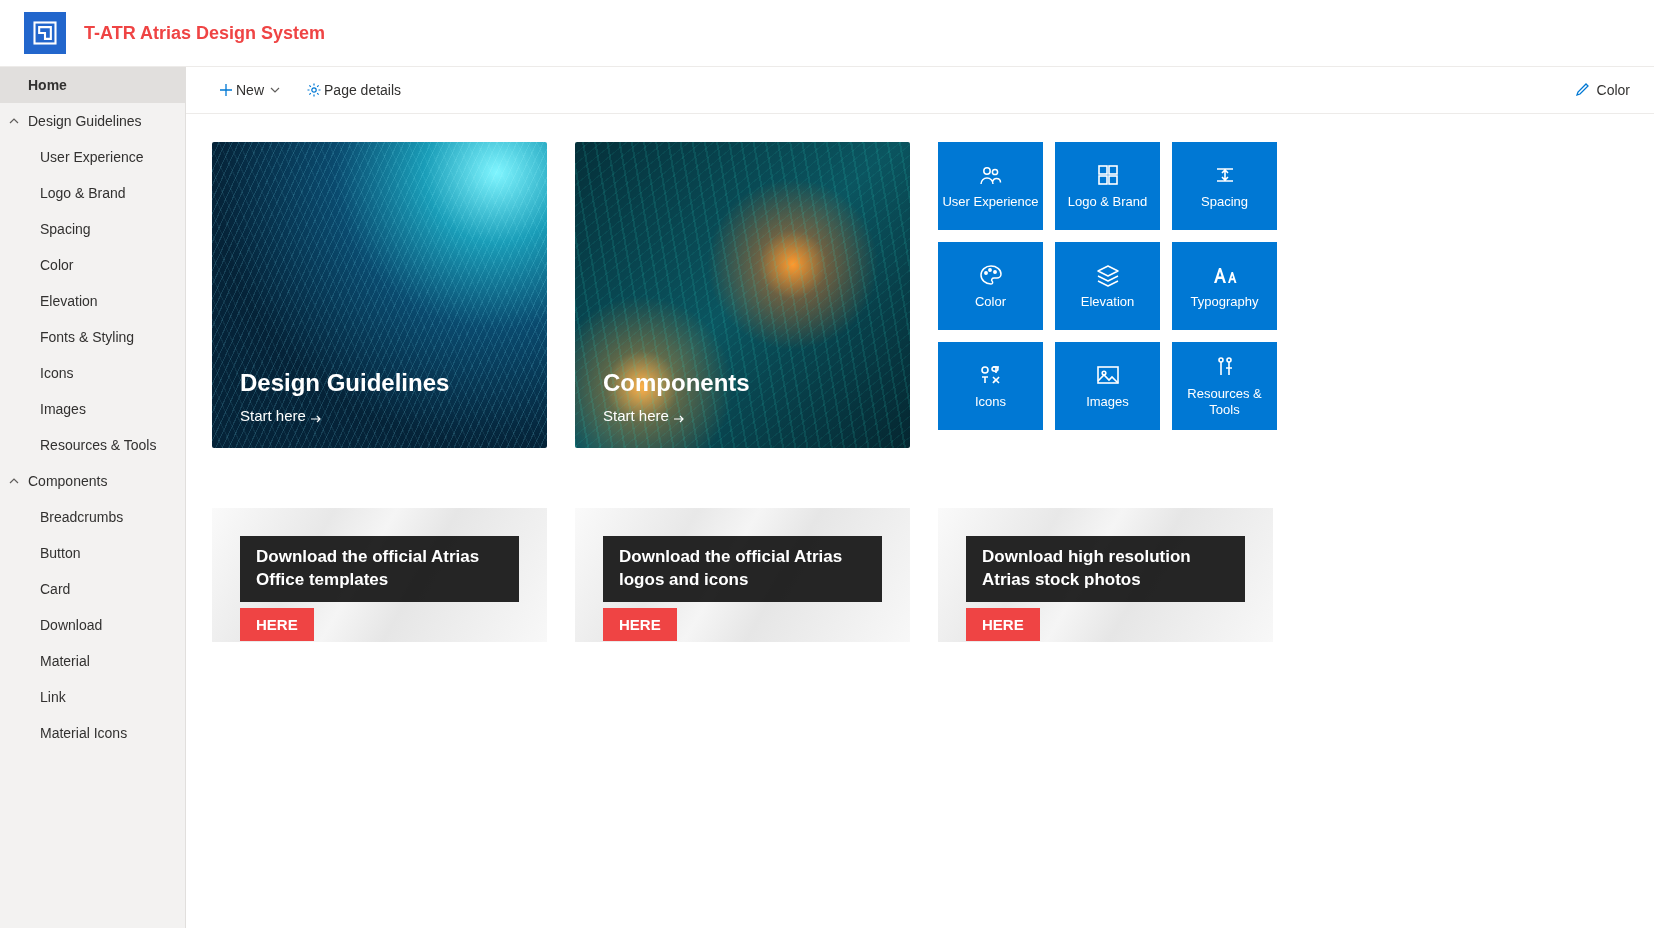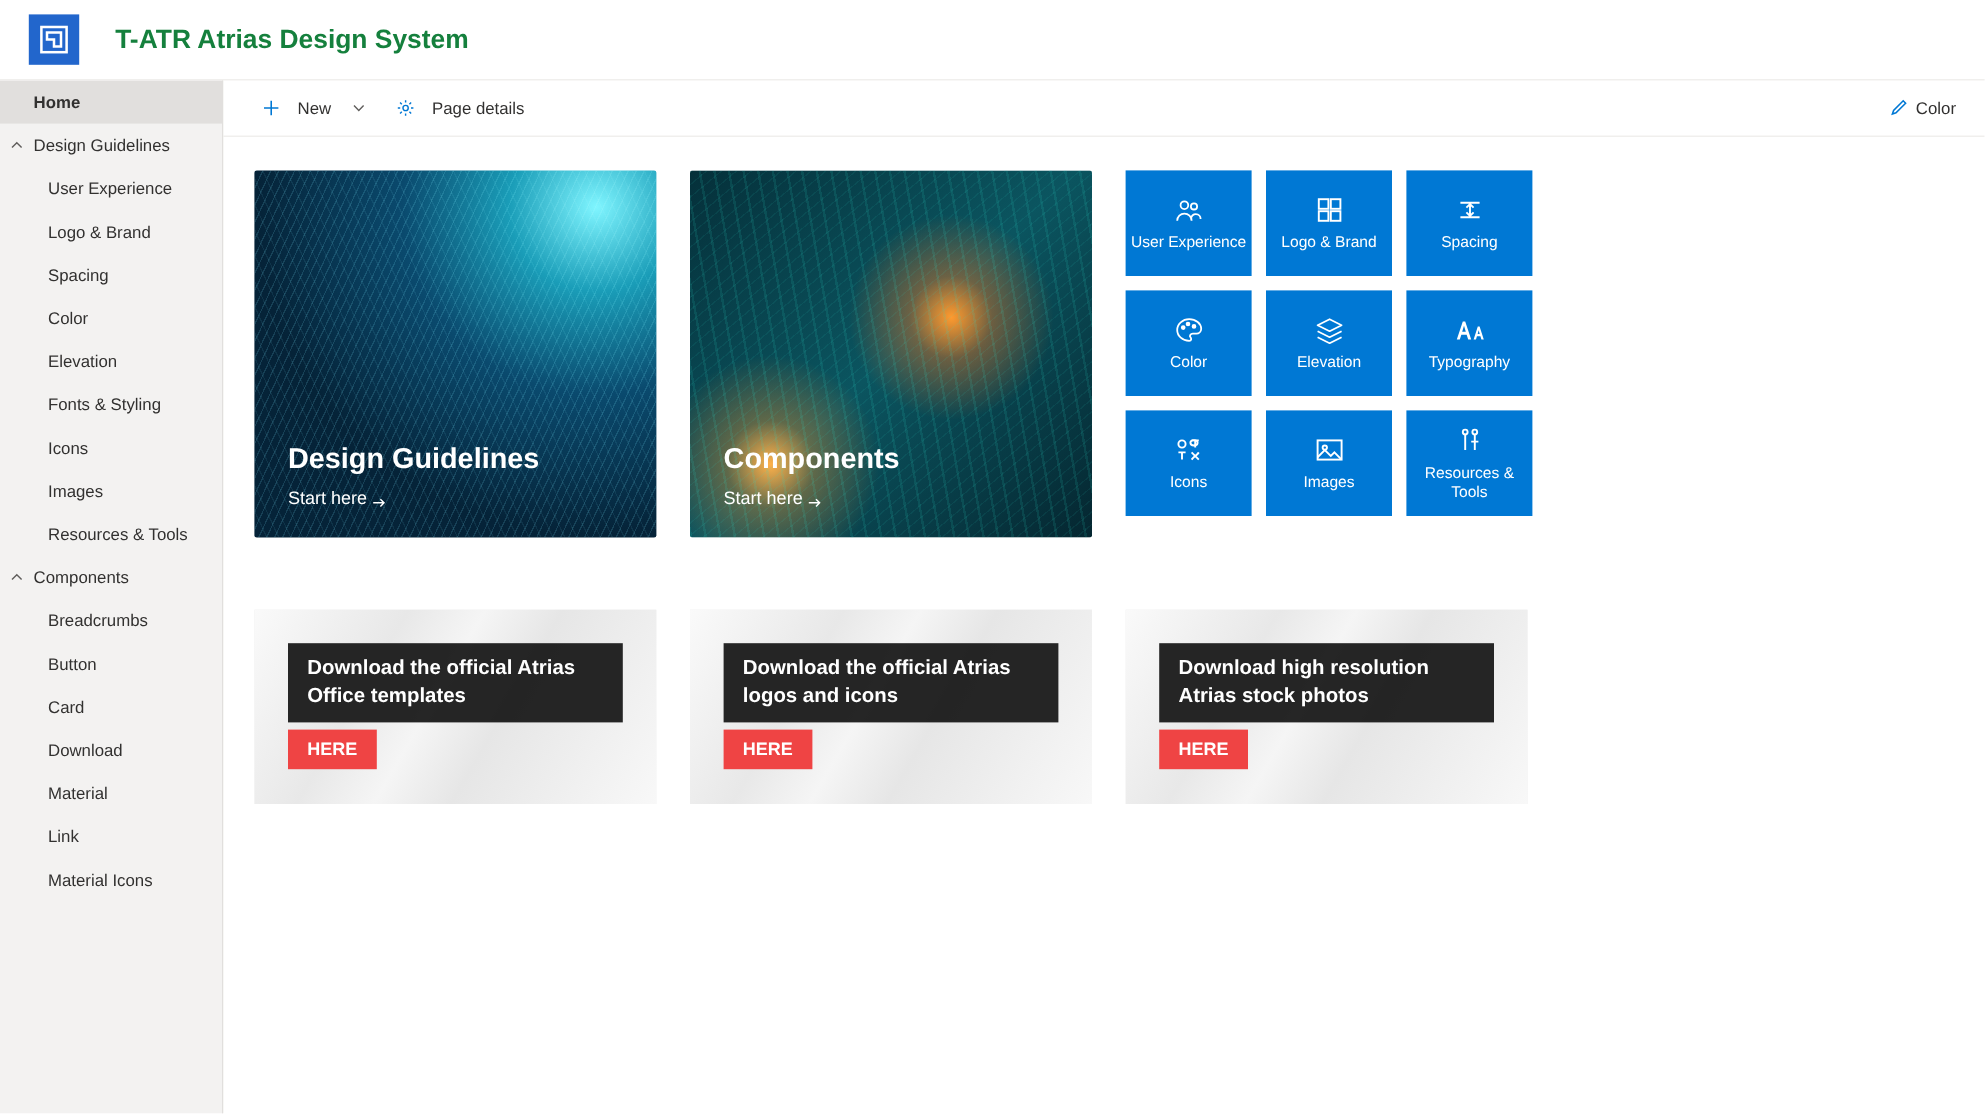--- a/index.html
+++ b/index.html
@@ -1,38 +1,38 @@
 <!DOCTYPE html>
 <html><head>
 <meta charset="utf-8">
 <style>
 * { margin: 0; padding: 0; box-sizing: border-box; font-family: "Segoe UI", -apple-system, BlinkMacSystemFont, sans-serif; }
 body { background: #fff; color: #323130; overflow-x: hidden; }
 
 .header { display: flex; align-items: center; padding: 12px 24px; border-bottom: 1px solid #edebe9; }
 .logo-box { width: 42px; height: 42px; background: #2266cc; display: flex; align-items: center; justify-content: center; margin-right: 18px; }
 .logo-box svg { width: 28px; height: 28px; }
-.header-title { font-size: 22px; font-weight: 600; color: #15803d; margin-left: 12px; }
+.header-title { font-size: 18px; font-weight: 600; color: #ef4444; }
 
 .layout { display: flex; height: calc(100vh - 70px); }
 
 .sidebar { width: 186px; background: #f3f2f1; border-right: 1px solid #e1dfdd; overflow-y: auto; flex-shrink: 0; position: relative; }
 .sidebar::-webkit-scrollbar { width: 8px; }
 .sidebar::-webkit-scrollbar-thumb { background: #c8c6c4; border-radius: 4px; }
 .sidebar::-webkit-scrollbar-track { background: transparent; }
 
 .nav-item { display: flex; align-items: center; padding: 10px 23px 10px 28px; font-size: 14px; color: #323130; cursor: pointer; }
 .nav-item.top-level { padding-left: 8px; }
 .nav-item.active { background: #e1dfdd; font-weight: 600; }
 .nav-item.sub { padding-left: 40px; }
 .chevron { width: 12px; height: 12px; margin-right: 8px; display: inline-flex; align-items: center; justify-content: center; }
 
 .main { flex: 1; overflow-y: auto; }
 .toolbar { display: flex; align-items: center; padding: 9px 24px; border-bottom: 1px solid #edebe9; }
-.toolbar-btn { display: flex; align-items: center; gap: 14px; padding: 6px 8px; font-size: 14px; color: #323130; cursor: pointer; border: none; background: none; }
+.toolbar-btn { display: flex; align-items: center; gap: 2px; padding: 6px 8px; font-size: 14px; color: #323130; cursor: pointer; border: none; background: none; }
 .toolbar-icon { color: #0078d4; display: inline-flex; }
 .toolbar-spacer { flex: 1; }
 .edit-btn { display: flex; align-items: center; gap: 6px; font-size: 14px; color: #323130; cursor: pointer; }
 .chev-down { margin-left: 4px; }
 
 .content { padding: 28px 26px; }
 
 .hero-row { display: flex; gap: 28px; margin-bottom: 60px; }
 .hero-card { width: 335px; height: 306px; border-radius: 2px; position: relative; overflow: hidden; cursor: pointer; background: #0a2540; }
 .hero-card.dg { background: radial-gradient(ellipse at 85% 10%, #7ff5ff 0%, #1a9db8 18%, #0a4a6e 40%, #052338 70%); }
@@ -42,21 +42,21 @@
 .hero-content { position: absolute; left: 28px; bottom: 24px; color: #fff; z-index: 2; }
 .hero-title { font-size: 24px; font-weight: 600; margin-bottom: 10px; }
 .hero-link { font-size: 15px; display: flex; align-items: flex-end; gap: 4px; }
 
 .tile-grid { display: grid; grid-template-columns: repeat(3, 105px); grid-auto-rows: 88px; gap: 12px; }
 .tile { background: #0078d4; color: #fff; display: flex; flex-direction: column; align-items: center; justify-content: center; cursor: pointer; padding: 6px 4px; text-align: center; }
 .tile-icon { height: 26px; display: flex; align-items: center; justify-content: center; margin-bottom: 6px; }
 .tile-label { font-size: 13px; line-height: 1.25; }
 
 .download-row { display: flex; gap: 28px; }
-.download-card { width: 335px; height: 162px; background: #f0f0f0; position: relative; overflow: hidden; }
+.download-card { width: 335px; height: 134px; background: #f0f0f0; position: relative; overflow: hidden; }
 .download-card::before { content:""; position:absolute; inset:0; background: linear-gradient(120deg, #fafafa 0%, #e8e8e8 30%, #f5f5f5 45%, #e6e6e6 60%, #f8f8f8 100%); }
 .download-inner { position: relative; padding: 28px; }
 .download-title-box { background: rgba(20,20,20,0.92); color: #fff; padding: 10px 16px; font-size: 17px; font-weight: 600; line-height: 1.35; margin-bottom: 6px; }
 .download-btn { background: #ef4444; color: #fff; border: none; padding: 8px 16px; font-size: 15px; font-weight: 600; cursor: pointer; }
 </style>
 </head>
 <body>
 
 <div class="header">
   <div class="logo-box">

